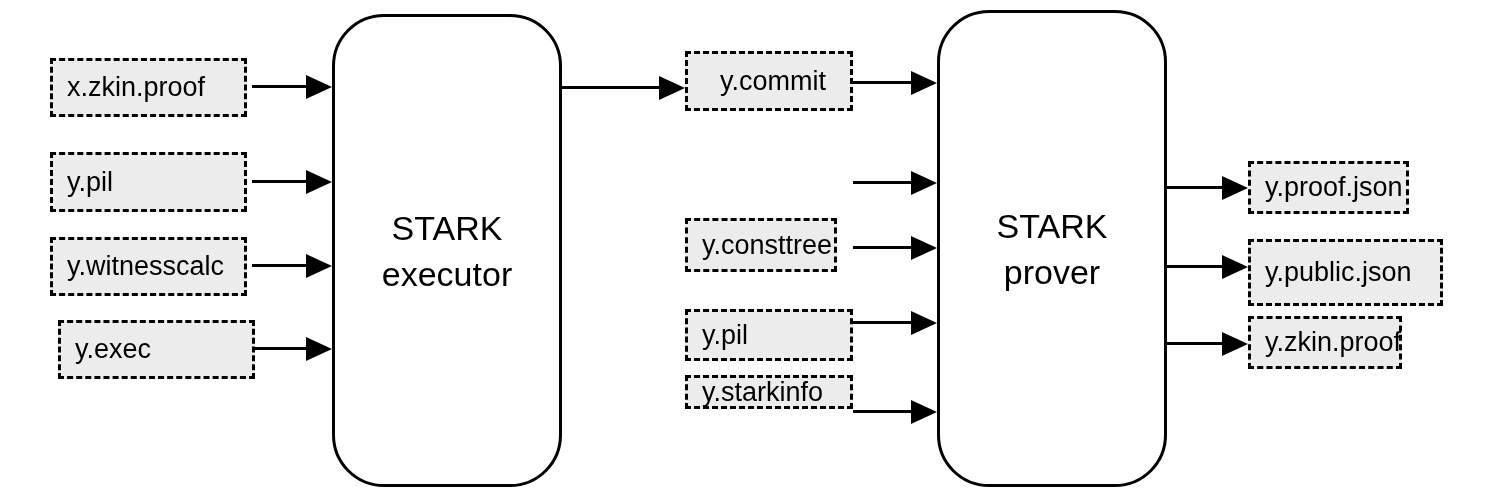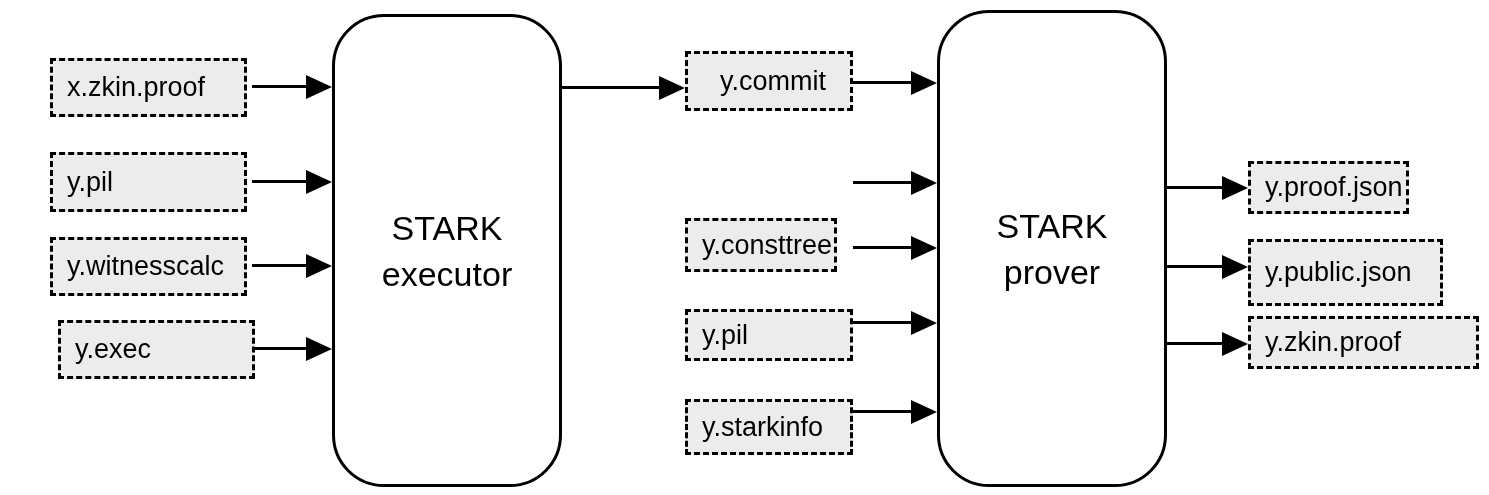--- a/index.html
+++ b/index.html
@@ -63,25 +63,25 @@
 prover</div>
 
   <div class="file" style="left:50px; top:58px; width:197px; height:59px;">x.zkin.proof</div>
   <div class="file" style="left:50px; top:152px; width:197px; height:60px;">y.pil</div>
   <div class="file" style="left:50px; top:237px; width:197px; height:59px;">y.witnesscalc</div>
   <div class="file" style="left:50px; top:320px; width:197px; height:59px;margin-left:8px;">y.exec</div>
 
   <div class="file" style="left:685px; top:51px; width:168px; height:60px;padding-left:32px;">y.commit</div>
   <div class="file" style="left:685px; top:218px; width:152px; height:54px;">y.consttree</div>
   <div class="file" style="left:685px; top:309px; width:168px; height:52px;">y.pil</div>
-  <div class="file" style="left:685px; top:399px; width:168px; height:56px;">y.starkinfo</div>
+  <div class="file" style="left:685px; top:375px; width:168px; height:34px;">y.starkinfo</div>
 
   <div class="file" style="left:1248px; top:161px; width:161px; height:53px;">y.proof.json</div>
   <div class="file" style="left:1248px; top:239px; width:195px; height:67px;">y.public.json</div>
-  <div class="file" style="left:1248px; top:316px; width:231px; height:53px;">y.zkin.proof</div>
+  <div class="file" style="left:1248px; top:316px; width:154px; height:53px;">y.zkin.proof</div>
 
   <div>
     <div class="line" style="left:252px; top:85px; width:62px;"></div>
     <div class="arrowhead" style="left:306px; top:75px;"></div>
   </div>
   <div>
     <div class="line" style="left:252px; top:180px; width:62px;"></div>
     <div class="arrowhead" style="left:306px; top:170px;"></div>
   </div>
   <div>

